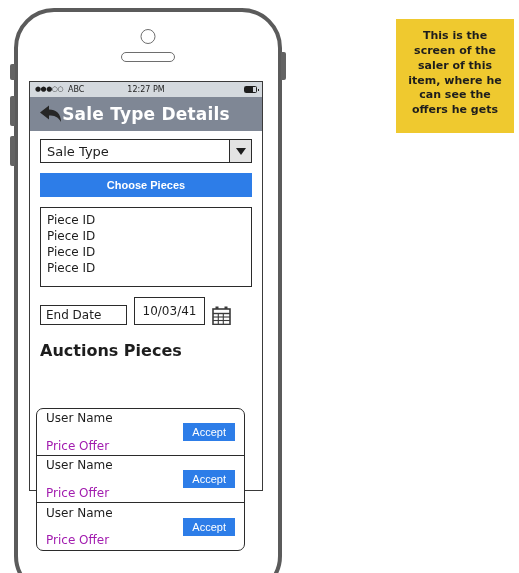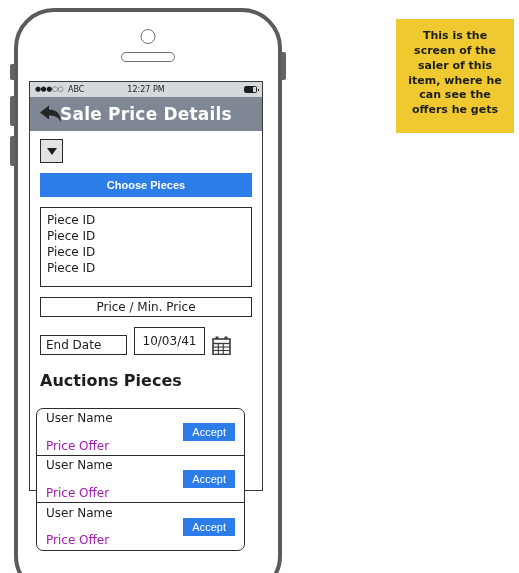--- a/index.html
+++ b/index.html
@@ -356,41 +356,41 @@
       <span id="status-time">12:27 PM</span>
       <span id="battery-icon"></span>
     </div>
 
     <div id="title-bar">
       <span id="back-arrow-icon">
         <svg viewBox="0 0 26 22" width="26" height="22" aria-hidden="true">
           <path d="M2 9.5 L11 2.5 L11 6.5 C18 6.5 23 10.5 23 19 C20 13.5 16 12.5 11 12.5 L11 16.5 Z" fill="#262626"></path>
         </svg>
       </span>
-      <span id="page-title">Sale Price Details</span>
+      <span id="page-title">Sale Type Details</span>
     </div>
 
     <div id="form-body">
 
       <div id="sale-type-row">
+        <div id="sale-type-select">Sale Type</div>
         <div id="sale-type-arrow-box">
           <span class="caret-down"></span>
         </div>
       </div>
 
       <button id="choose-pieces-button">Choose Pieces</button>
 
       <div id="piece-list" class="wf-box">
         <div class="piece-item">Piece ID</div>
         <div class="piece-item">Piece ID</div>
         <div class="piece-item">Piece ID</div>
         <div class="piece-item">Piece ID</div>
       </div>
 
-      <div id="price-field" class="wf-box">Price / Min. Price</div>
 
       <div id="date-row">
         <div id="end-date-field" class="wf-box">End Date</div>
         <div id="date-value-field" class="wf-box">10/03/41</div>
         <span id="calendar-icon">
           <svg viewBox="0 0 19 19" width="19" height="19" aria-hidden="true">
             <rect x="3.5" y="0.5" width="3" height="4" fill="#3b3b3b"></rect>
             <rect x="12.5" y="0.5" width="3" height="4" fill="#3b3b3b"></rect>
             <rect x="1" y="3" width="17" height="15.5" fill="#ffffff" stroke="#3b3b3b" stroke-width="1.6"></rect>
             <line x1="1" y1="7.5" x2="18" y2="7.5" stroke="#3b3b3b" stroke-width="1.4"></line>

